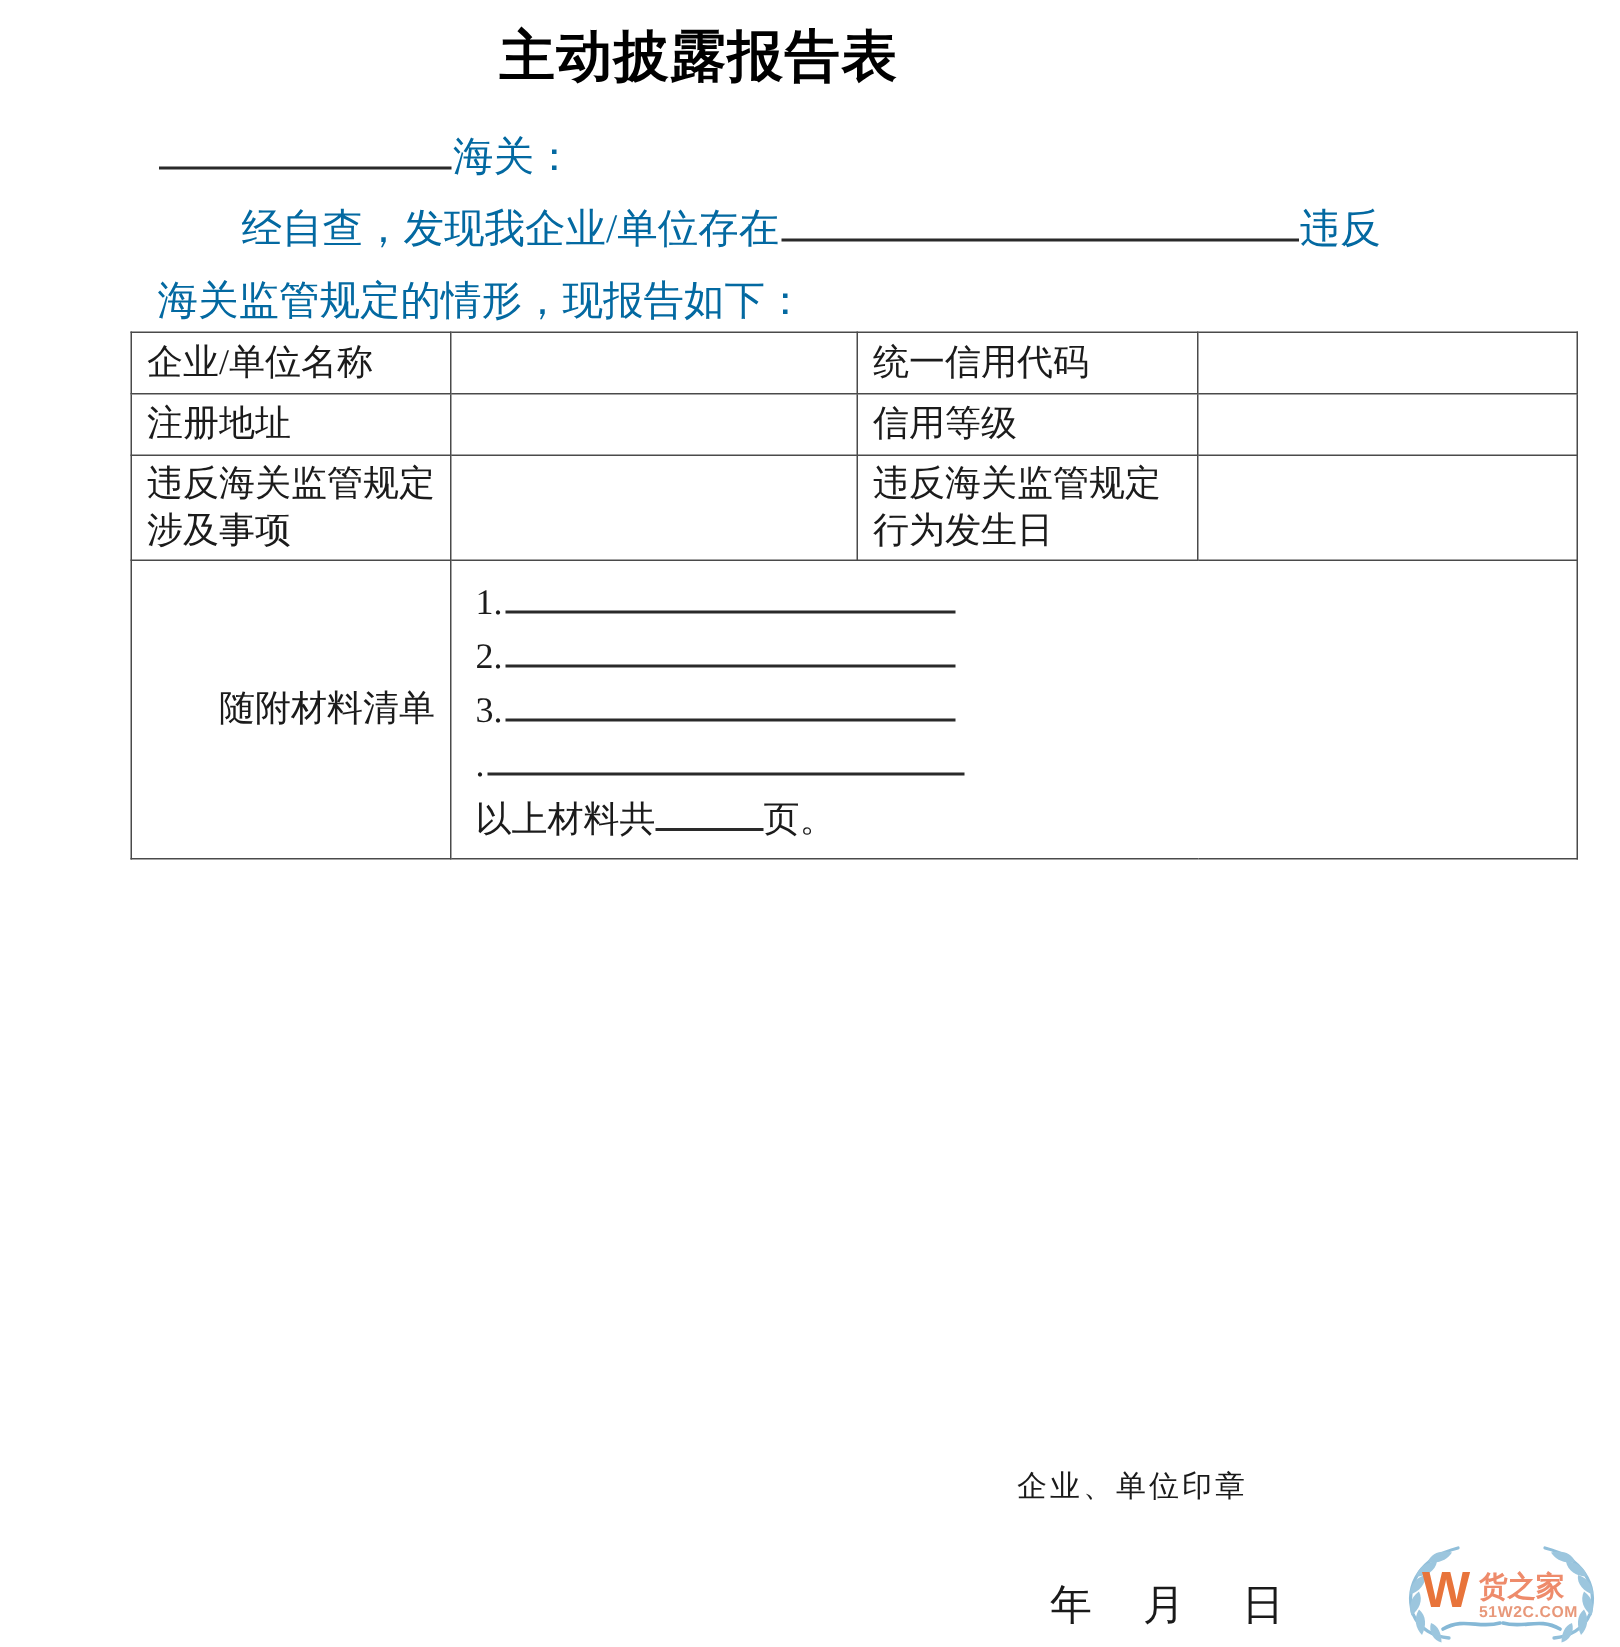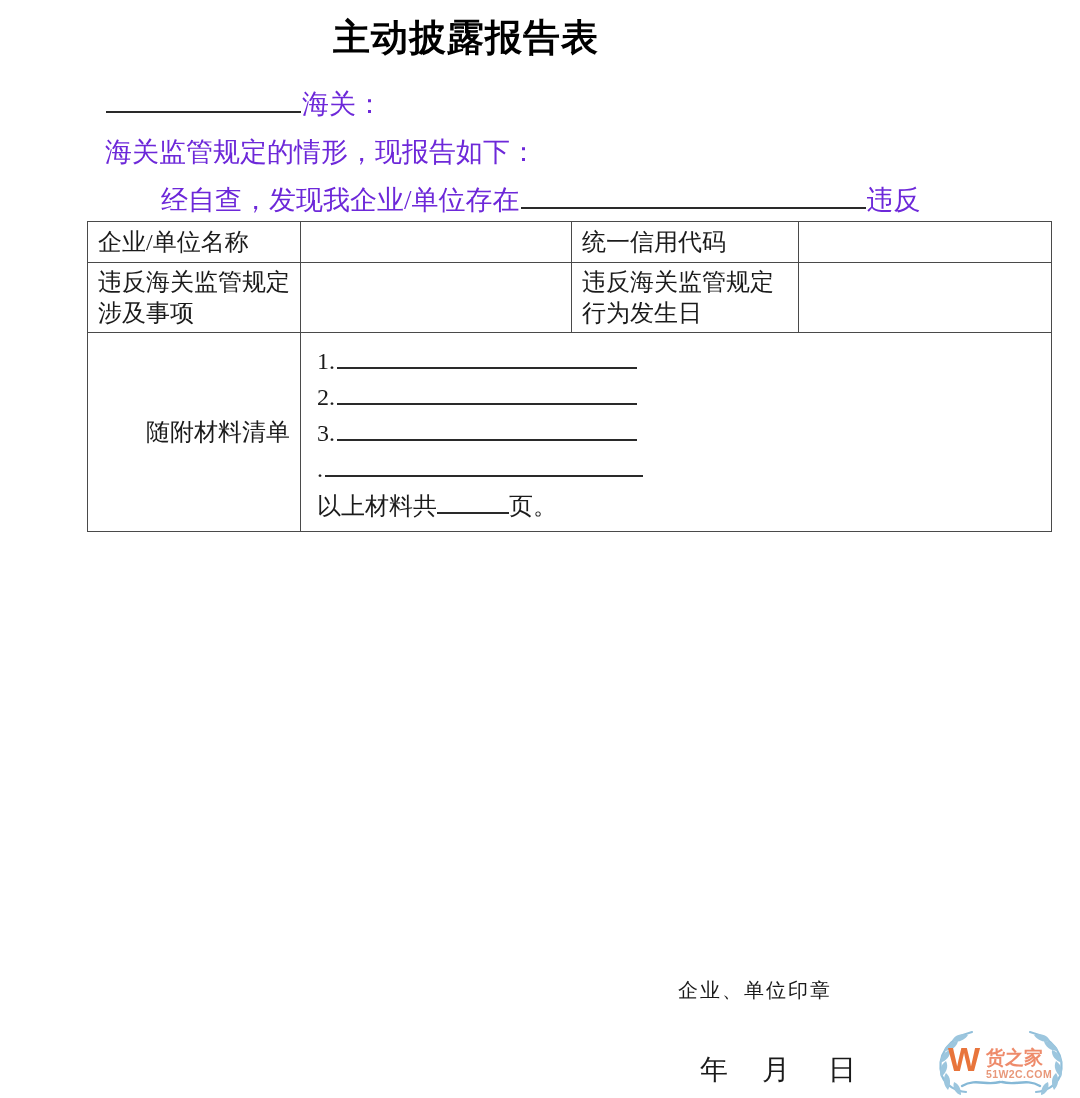--- a/index.html
+++ b/index.html
@@ -37,21 +37,21 @@
   }
 
   
   .intro {
     position: absolute;
     left: 105px;
     top: 80px;
     width: 890px;
     font-size: 27px;
     line-height: 48px;
-    color: #6d28d9;
+    color: #0369a1;
   }
   .intro-line {
     white-space: nowrap;
   }
   .intro-line.indent { text-indent: 56px; }
 
   .blank {
     display: inline-block;
     border-bottom: 2px solid #2a2a2a;
     vertical-align: baseline;
@@ -174,34 +174,40 @@
 <body>
 
 <div class="page">
 
   <div class="doc-title">主动披露报告表</div>
 
   <div class="intro">
     <div class="intro-line">
       <span class="blank blank-customs"></span><span>海关：</span>
     </div>
+    <div class="intro-line indent">
+      <span>经自查，发现我企业/单位存在</span><span class="blank blank-violation"></span><span>违反</span>
+    </div>
     <div class="intro-line">
       <span>海关监管规定的情形，现报告如下：</span>
-    </div>
-    <div class="intro-line indent">
-      <span>经自查，发现我企业/单位存在</span><span class="blank blank-violation"></span><span>违反</span>
     </div>
   </div>
 
   <table class="form-table">
     <tbody>
       <tr class="r1">
         <td class="c1 lbl">企业/单位名称</td>
         <td class="c2"></td>
         <td class="c3 lbl">统一信用代码</td>
+        <td class="c4"></td>
+      </tr>
+      <tr class="r2">
+        <td class="c1 lbl">注册地址</td>
+        <td class="c2"></td>
+        <td class="c3 lbl">信用等级</td>
         <td class="c4"></td>
       </tr>
       <tr class="r4">
         <td class="c1 lbl">违反海关监管规定涉及事项</td>
         <td class="c2"></td>
         <td class="c3 lbl">违反海关监管规定行为发生日</td>
         <td class="c4"></td>
       </tr>
       <tr class="r6">
         <td class="c1 attach-label">随附材料清单</td>

